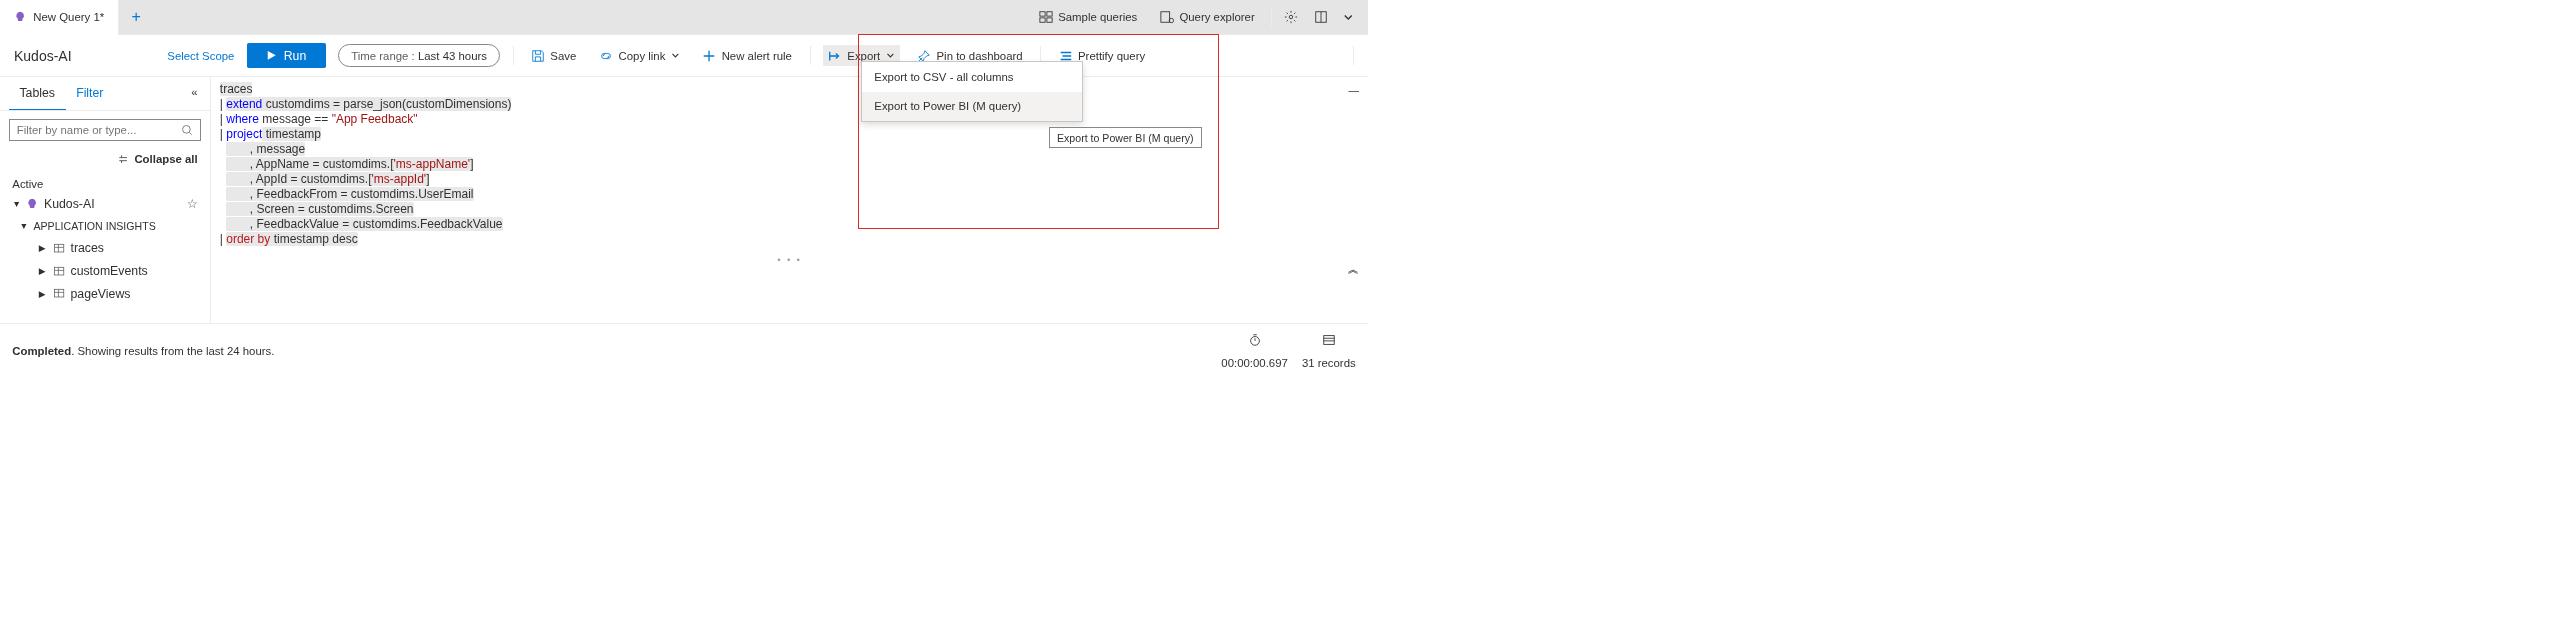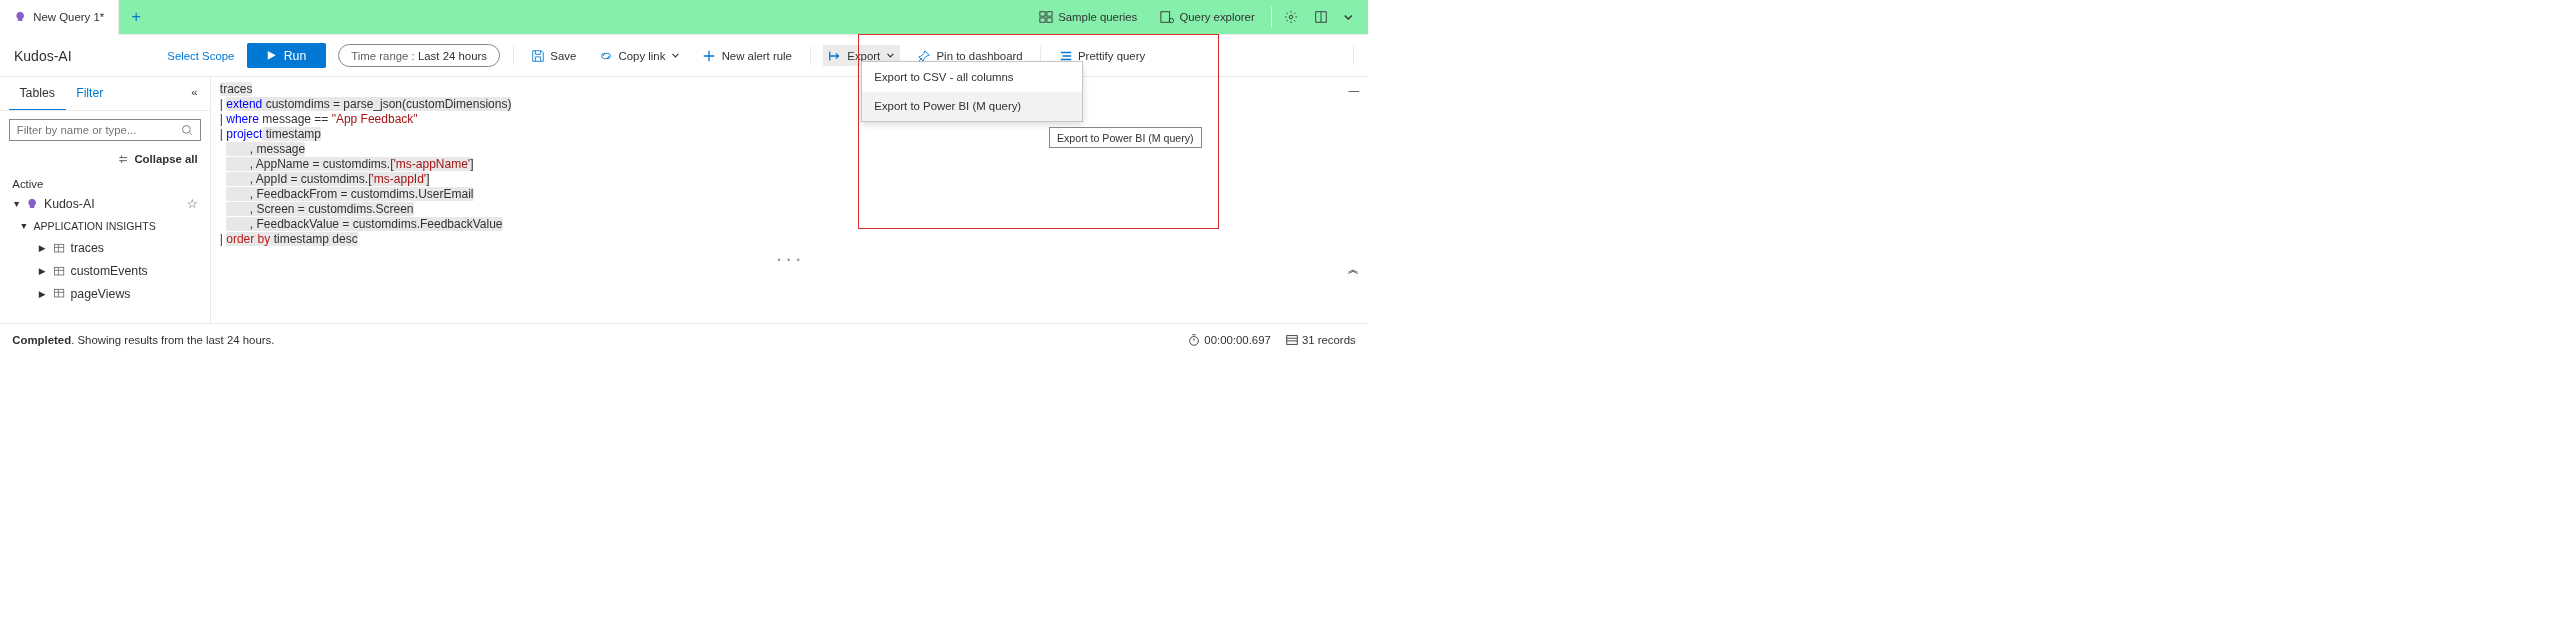--- a/index.html
+++ b/index.html
@@ -1,19 +1,19 @@
 <!DOCTYPE html>
 <html style="font-size:14px"><head>
   <meta charset="utf-8">
   <style>
     * { box-sizing: border-box; margin: 0; padding: 0; font-family: "Segoe UI", -apple-system, sans-serif; }
     body { background: #fff; font-size: 11.4px; color: #323130; width: 1368px; }
     
     
-    .tab-bar { display: flex; align-items: center; height: 35px; background: #86efac; border-bottom: 0.9px solid #edebe9; }
+    .tab-bar { display: flex; align-items: center; height: 35px; background: #e5e5e5; border-bottom: 0.9px solid #edebe9; }
     .tab { display: flex; align-items: center; padding: 0 14px; height: 35px; background: #fff; border-right: 0.9px solid #edebe9; gap: 7px; }
     .tab-icon { width: 12.3px; height: 12.3px; }
     .tab-add { padding: 0 12.3px; color: #0078d4; font-size: 16px; cursor: pointer; }
     .tab-right { margin-left: auto; display: flex; align-items: center; gap: 8.8px; padding-right: 10.6px; justify-content: center; }
     .tab-right-btn { display: flex; align-items: center; gap: 5.3px; padding: 3.5px 7px; cursor: pointer; font-size: 11.4px; }
     .icon-btn { padding: 3.5px; cursor: pointer; display: flex; align-items: center; }
     
     
     .toolbar { display: flex; align-items: center; height: 42px; padding: 0 14px; gap: 12.3px; border-bottom: 0.9px solid #edebe9; position: relative; }
     .scope-name { font-size: 14px; }
@@ -65,21 +65,21 @@
     .export-item.hover { background: #f3f2f1; }
     .tooltip { position: absolute; top: 92px; left: 1049px; background: #fff; border: 0.9px solid #8a8886; padding: 3.5px 7px; font-size: 10.6px; z-index: 11; }
     .red-box { position: absolute; top: -0.9px; left: 858px; width: 361px; height: 195px; border: 1.8px solid #d92b2b; pointer-events: none; z-index: 5; }
     
     .drag-handle { text-align: center; color: #a19f9d; cursor: row-resize; padding: 1.8px; letter-spacing: 1.8px; font-size: 9.7px; }
     
     
     .status { display: flex; align-items: center; padding: 8.8px 12.3px; border-top: 0.9px solid #edebe9; font-size: 11.4px; }
     .status-left strong { font-weight: 600; }
     .status-right { margin-left: auto; display: flex; align-items: center; gap: 14px; }
-    .status-item { display: flex; align-items: center; gap: 3px; }
+    .status-item { display: flex; align-items: center; gap: 10px; flex-direction: column; }
     
     .collapse-chevron { position: absolute; right: 8.8px; top: 7px; font-size: 10.6px; cursor: pointer; }
     .dbl-chevron { position: absolute; right: 8.8px; bottom: 46px; font-size: 11.4px; cursor: pointer; }
     
     svg { flex-shrink: 0; }
   </style>
 </head>
 <body>
 
 <div class="tab-bar">
@@ -133,21 +133,21 @@
     <span class="scope-name">Kudos-AI</span>
   </div>
   <span class="select-scope" style="margin-left:-53px">Select Scope</span>
   <button class="run-btn">
     <svg width="10.6" height="10.6" viewBox="0 0 12 12">
         <path fill="#fff" d="M2 1l9 5-9 5z"></path>
       </svg>
     <span>Run</span>
   </button>
   <div class="time-range">
-    <span class="tr-label">Time range : </span><span class="tr-value">Last 24 hours</span>
+    <span class="tr-label">Time range : </span><span class="tr-value">Last 43 hours</span>
   </div>
   <div class="divider"></div>
   <div class="tb-btn">
     <svg width="14" height="14" viewBox="0 0 16 16">
         <path fill="none" stroke="#0078d4" d="M2 2h10l2 2v10H2z M5 2v4h6V2 M5 14v-5h6v5"></path>
       </svg>
     <span>Save</span>
   </div>
   <div class="tb-btn">
     <svg width="14" height="14" viewBox="0 0 16 16">

